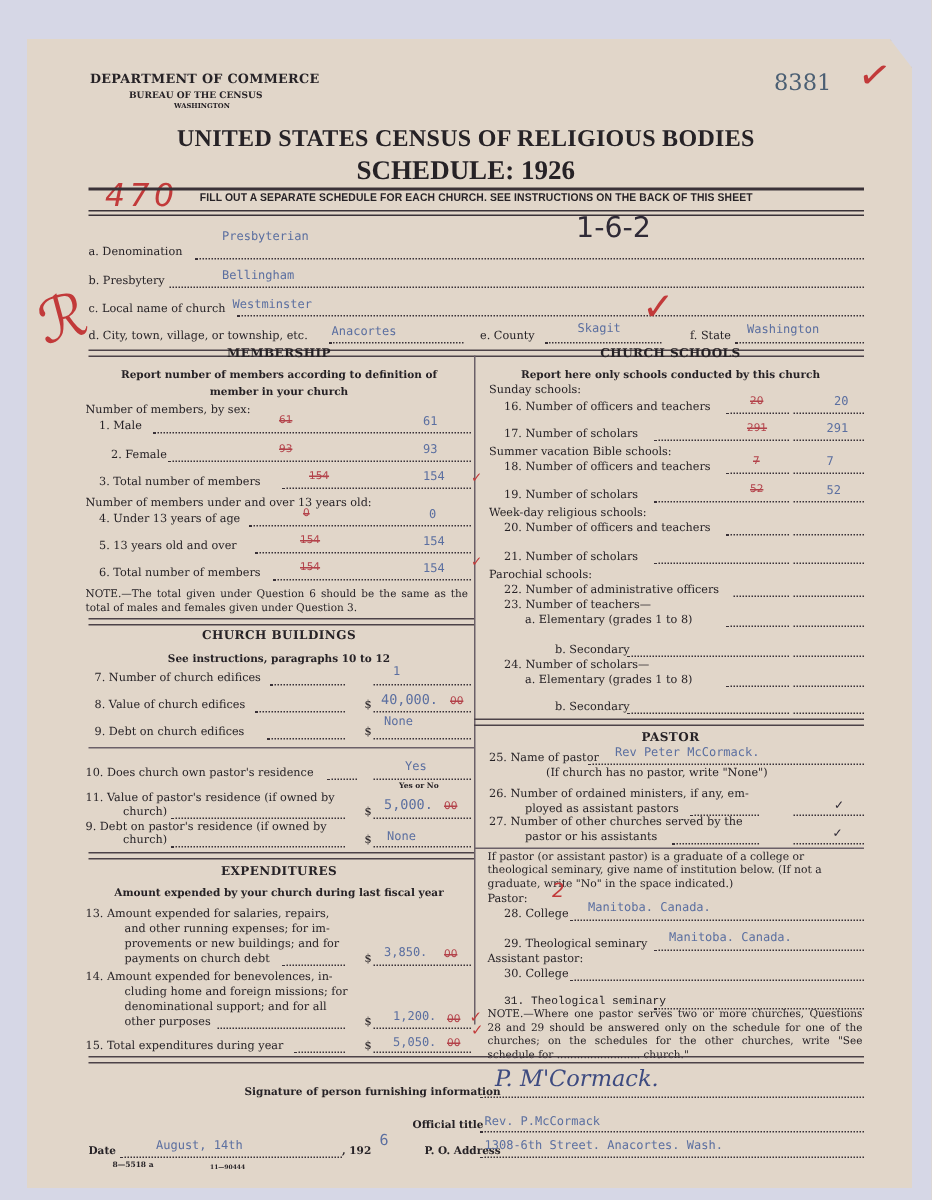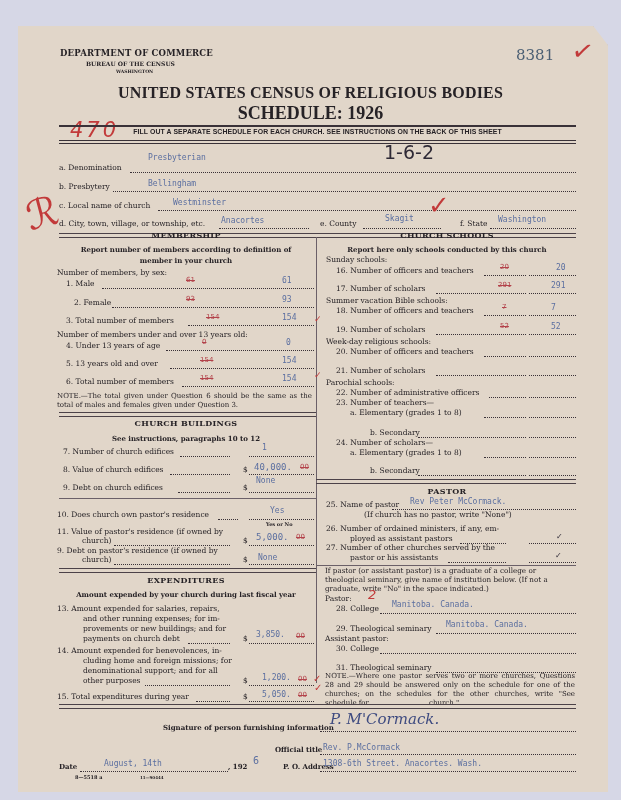--- a/index.html
+++ b/index.html
@@ -67,21 +67,21 @@
 <div class="abs row" style="left:59px;top:163px;">a. Denomination</div>
 <div class="dots" style="left:130px;top:172px;width:446px;"></div>
 <div class="abs typed" style="left:148px;top:153px;">Presbyterian</div>
 
 <div class="abs row" style="left:59px;top:182px;">b. Presbytery</div>
 <div class="dots" style="left:113px;top:191px;width:463px;"></div>
 <div class="abs typed" style="left:148px;top:179px;">Bellingham</div>
 
 <div class="abs row" style="left:59px;top:201px;">c. Local name of church</div>
 <div class="dots" style="left:158px;top:210px;width:418px;"></div>
-<div class="abs typed" style="left:173px;top:198px;">Westminster</div>
+<div class="abs typed" style="left:155px;top:198px;">Westminster</div>
 
 <div class="abs row" style="left:59px;top:219px;">d. City, town, village, or township, etc.</div>
 <div class="dots" style="left:219px;top:228px;width:90px;"></div>
 <div class="abs typed" style="left:221px;top:216px;">Anacortes</div>
 <div class="abs row" style="left:320px;top:219px;">e. County</div>
 <div class="dots" style="left:363px;top:228px;width:78px;"></div>
 <div class="abs typed" style="left:371px;top:214px;margin-left:14px;">Skagit</div>
 <div class="abs check" style="left:428px;top:190px;font-size:26px;">✓</div>
 <div class="abs row" style="left:460px;top:219px;">f. State</div>
 <div class="dots" style="left:490px;top:228px;width:86px;"></div>
@@ -287,21 +287,21 @@
 <div class="abs red-hand" style="left:368px;top:587px;font-size:13px;">2</div>
 <div class="abs item" style="left:336px;top:604px;">28. College</div>
 <div class="dots" style="left:380px;top:613px;width:196px;"></div>
 <div class="abs typed" style="left:392px;top:600px;">Manitoba.   Canada.</div>
 <div class="abs item" style="left:336px;top:624px;">29. Theological seminary</div>
 <div class="dots" style="left:436px;top:633px;width:140px;"></div>
 <div class="abs typed" style="left:446px;top:620px;">Manitoba. Canada.</div>
 <div class="abs item" style="left:325px;top:634px;">Assistant pastor:</div>
 <div class="abs item" style="left:336px;top:644px;">30. College</div>
 <div class="dots" style="left:380px;top:653px;width:196px;"></div>
-<div class="abs item" style="left:336px;top:663px;">31. Theological seminary</div>
+<div class="abs item" style="left:336px;top:663px;font-family:Liberation Mono, monospace;">31. Theological seminary</div>
 <div class="dots" style="left:436px;top:672px;width:140px;"></div>
 <div class="abs note" style="left:325px;width:250px;top:672px;font-size:7px;text-align:justify;">NOTE.—Where one pastor serves two or more churches, Questions 28 and 29 should be answered only on the schedule for one of the churches; on the schedules for the other churches, write "See schedule for ......................... church."</div>
 <div class="abs check" style="left:313px;top:673px;font-size:10px;">✓</div>
 
 <div class="hline2" style="left:59px;top:704px;width:517px;"></div>
 
 <div class="abs item" style="left:163px;top:723px;font-weight:bold;font-size:7px;">Signature of person furnishing information</div>
 <div class="dots" style="left:320px;top:731px;width:256px;"></div>
 <div class="abs sig" style="left:330px;top:710px;">P. M'Cormack.</div>
 

